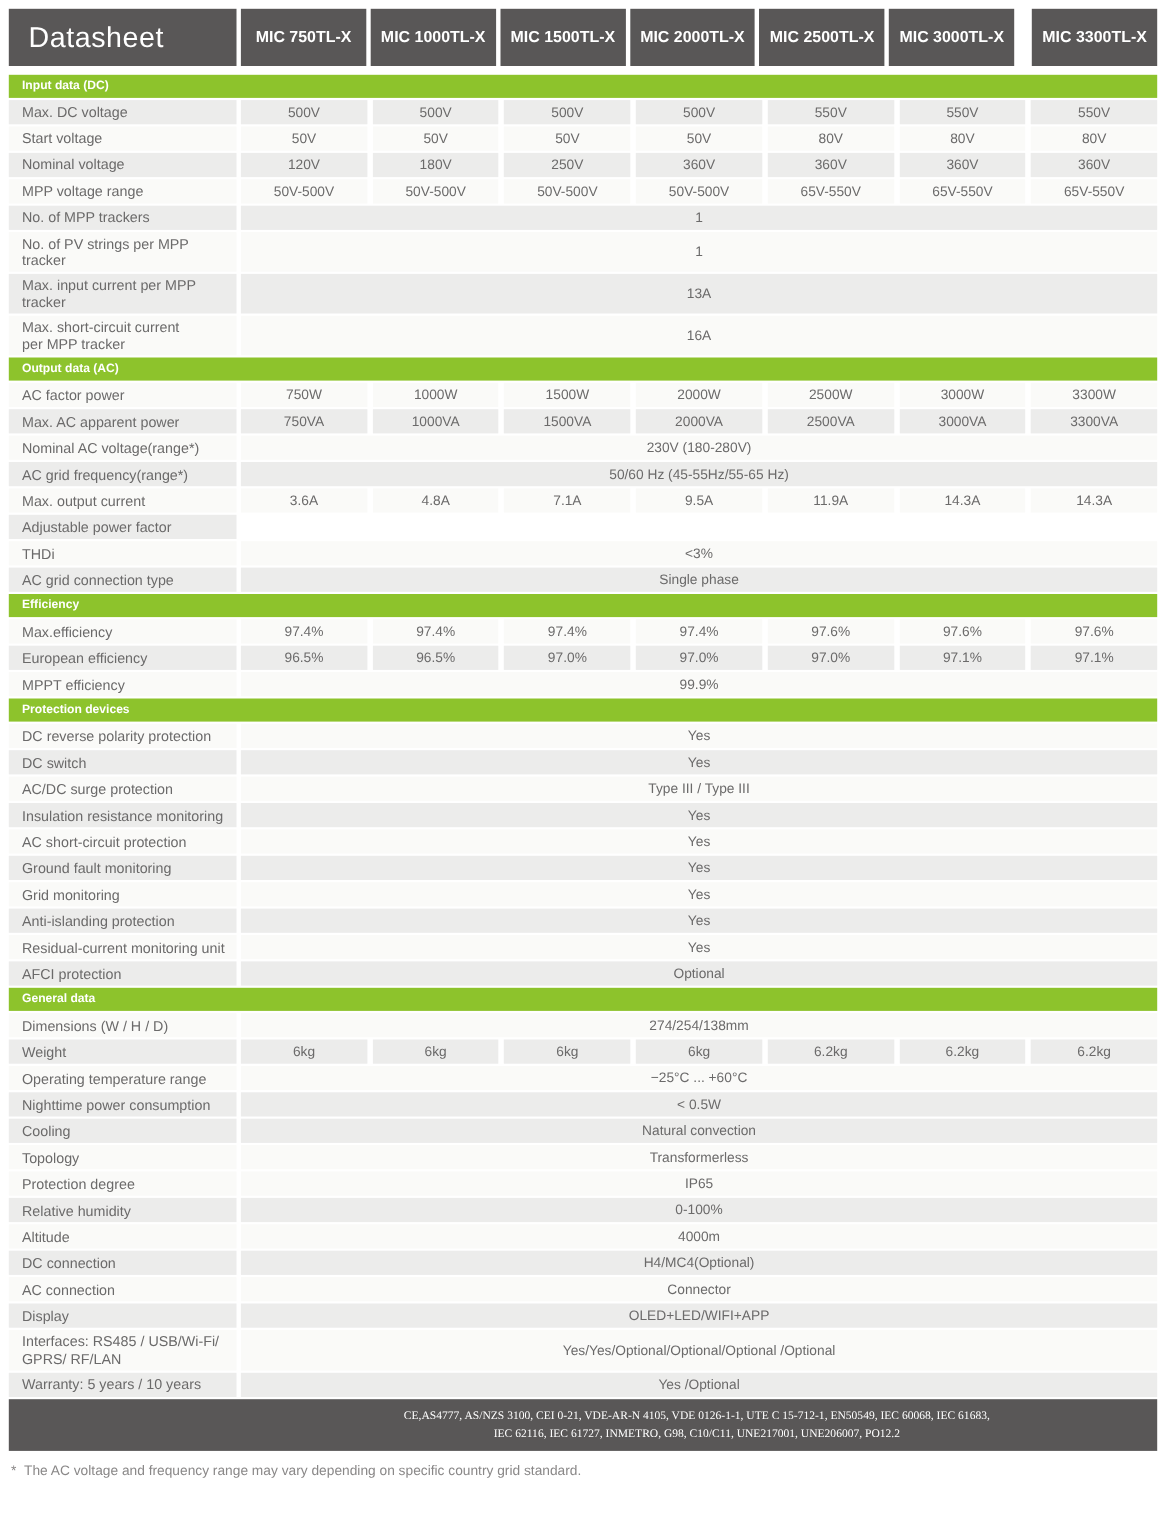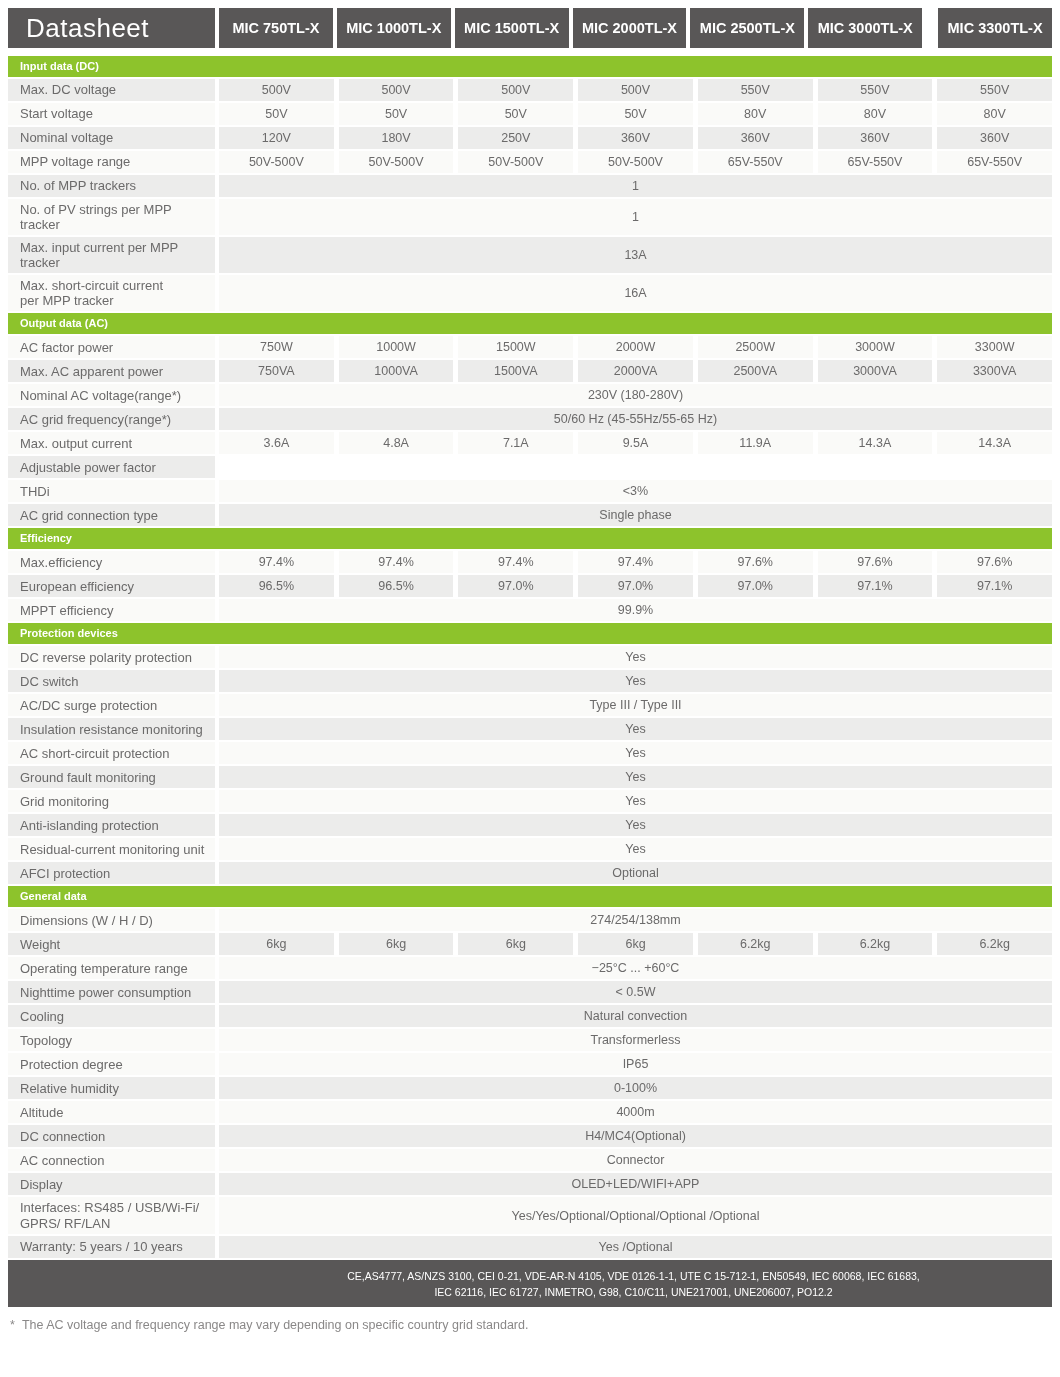--- a/index.html
+++ b/index.html
@@ -2,42 +2,42 @@
 <html><head>
 <meta charset="utf-8">
 <style>
   html,body{margin:0;padding:0;background:#ffffff;}
   .page{
     width:1060px;height:1377px;box-sizing:border-box;padding:8px 8px 0 8px;
     font-family:"Liberation Sans",sans-serif;overflow:hidden;
     --dark:#595757;--accent:#8DC32C;--rowBase:#FAFAF8;--rowAlt:#ECECEB;--txt:#6b6a6a;
   }
   
-  .topbar{display:flex;gap:4px;height:40px;margin-bottom:8px;}
+  .topbar{display:flex;gap:4px;height:52px;margin-bottom:8px;}
   .title-box{width:207px;flex:0 0 207px;background:var(--dark);color:#fff;display:flex;align-items:center;
     padding-left:18px;box-sizing:border-box;font-size:26px;font-weight:400;letter-spacing:.5px;}
   .models{flex:1;display:flex;gap:4px;}
   .model{flex:1;background:var(--dark);color:#fff;font-weight:bold;font-size:14.5px;
     display:flex;align-items:center;justify-content:center;white-space:nowrap;}
   .model:last-child{margin-left:12px;}
   
   .section-bar{background:var(--accent);color:#fff;font-weight:bold;font-size:11px;
     line-height:21px;height:21px;padding-left:12px;margin-bottom:2px;}
   
   .row{display:flex;margin-bottom:2px;min-height:22px;}
   .row-label{width:207px;flex:0 0 207px;box-sizing:border-box;padding:3px 6px 3px 12px;
     display:flex;align-items:center;font-size:13px;line-height:1.16;color:var(--txt);
     white-space:pre-line;margin-right:4px;}
   .cells{flex:1;display:flex;gap:5px;}
   .cell{flex:1;display:flex;align-items:center;justify-content:center;text-align:center;
     font-size:12.5px;color:var(--txt);padding:2px 0;}
   .row.base .row-label,.row.base .cell{background:var(--rowBase);}
   .row.alt  .row-label,.row.alt  .cell{background:var(--rowAlt);}
   
-  .certbar{background:var(--dark);margin-top:2px;padding:8px 0 7px 0;}
+  .certbar{background:var(--dark);margin-top:2px;padding:8px 0 7px 0;font-family:Liberation Serif, serif;}
   .certbar .certline{margin-left:207px;text-align:center;color:#fff;font-size:10.5px;line-height:1.55;}
   
   .footnote{display:flex;gap:7px;margin:9px 0 0 2px;color:#8a8888;font-size:12.5px;line-height:1.45;}
   .footnote .mark{flex:0 0 auto;}
 </style>
 </head>
 <body>
 
 <div class="page" style="--dark: #595757; --accent: #8DC32C; --rowAlt: #ECECEB; --rowBase: #FAFAF8; --txt: #6B6A6A;">
 

